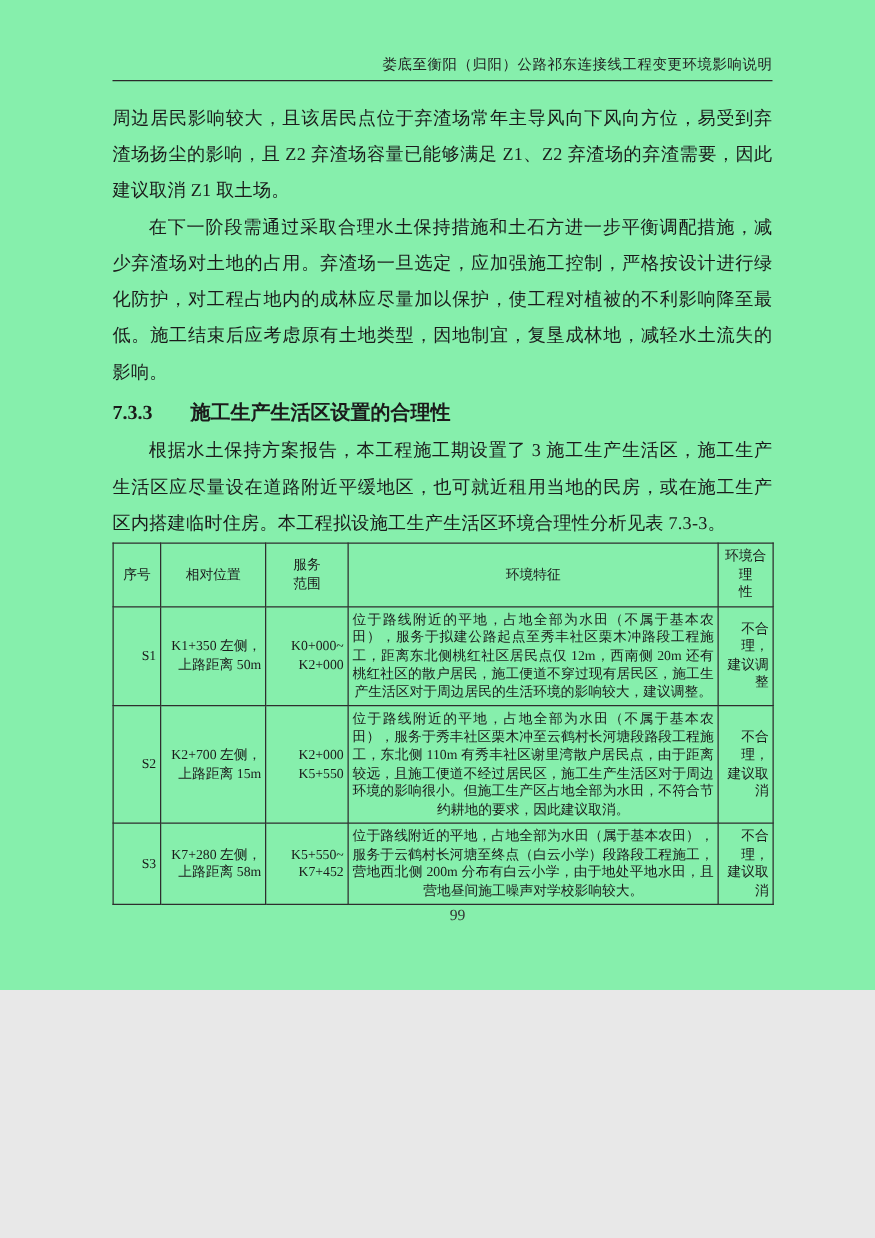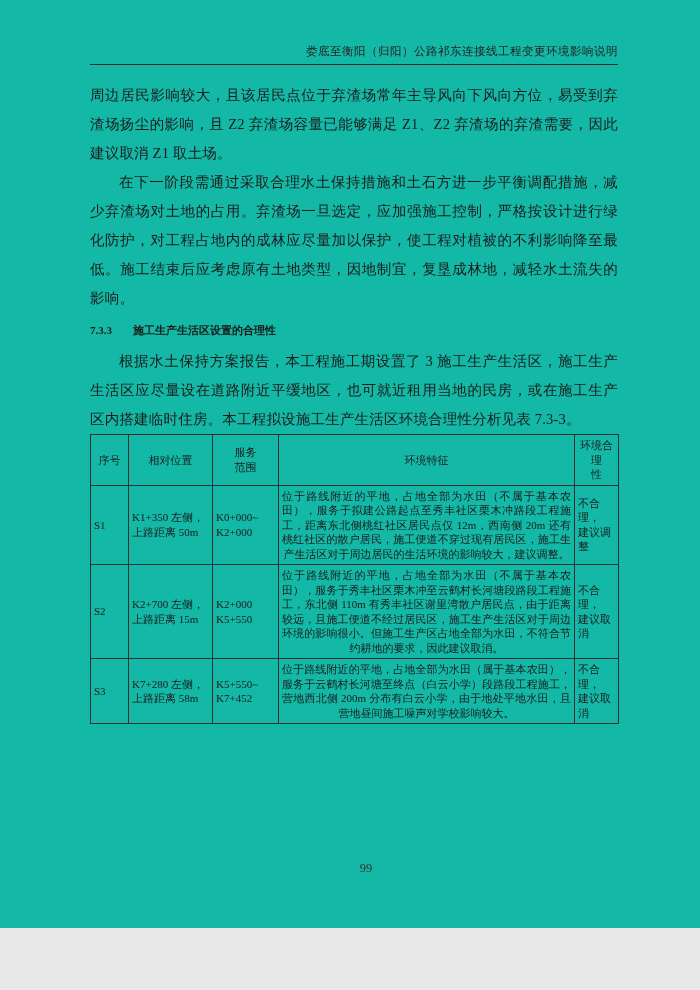--- a/index.html
+++ b/index.html
@@ -1,59 +1,59 @@
 <!DOCTYPE html>
 <html><head>
 <meta charset="utf-8">
 <style>
   html,body { margin:0; padding:0; background:#e8e8e8; }
   .page {
     position:relative;
-    width:700px; height:928px;
+    width:700px; height:792px;
     margin:0 auto;
-    background:#14b8a6;
+    background:#86efac;
     box-sizing:border-box;
     padding:44px 82px 0 90px;
     font-family:"Liberation Serif","DejaVu Serif",serif;
     color:#1b1b1b;
     overflow:hidden;
   }
   
   .doc-header { text-align:right; font-size:11.5px; letter-spacing:0.5px; color:#222; padding-bottom:5px; }
   .header-rule { border:none; border-top:1.6px solid #2a2a2a; margin:0 0 16px 0; }
 
   
   p.body-para {
     margin:0; font-size:14.5px; line-height:29px;
     text-align:justify; letter-spacing:0.2px;
   }
   p.indent { text-indent:2em; }
   .ul { text-decoration-thickness:0.9px; text-underline-offset:4.5px; }
 
-  .section-heading { margin:3px 0 2px 0; font-size:11px; line-height:29px; font-weight:bold; }
+  .section-heading { margin:3px 0 2px 0; font-size:16px; line-height:29px; font-weight:bold; }
   .section-heading .num { margin-right:1.9em; }
 
   .table-caption {
     text-align:center; font-size:14px; font-weight:bold;
     margin:5px 0 4px 0; line-height:22px;
   }
 
   
   table.layout-table {
     width:528px; border-collapse:collapse; table-layout:fixed;
     font-size:11px; line-height:14.5px; color:#1b1b1b;
     border:1.6px solid #2a2a2a;
   }
   table.layout-table td, table.layout-table th {
     border:1px solid #2e2e2e; padding:3px 3px;
     font-weight:normal; vertical-align:middle;
     box-sizing:border-box;
   }
   th.col-head { text-align:center; }
-  td.center { text-align:left; }
+  td.center { text-align:right; }
   .pre { white-space:pre-line; }
   td.feature {
     text-align:justify; text-align-last:center; padding:3px 5px;margin-top:36px;
   }
   tr.head-row { height:40px; }
 
   .para-after-table { margin-top:9px; }
 
   
   .page-footer {

